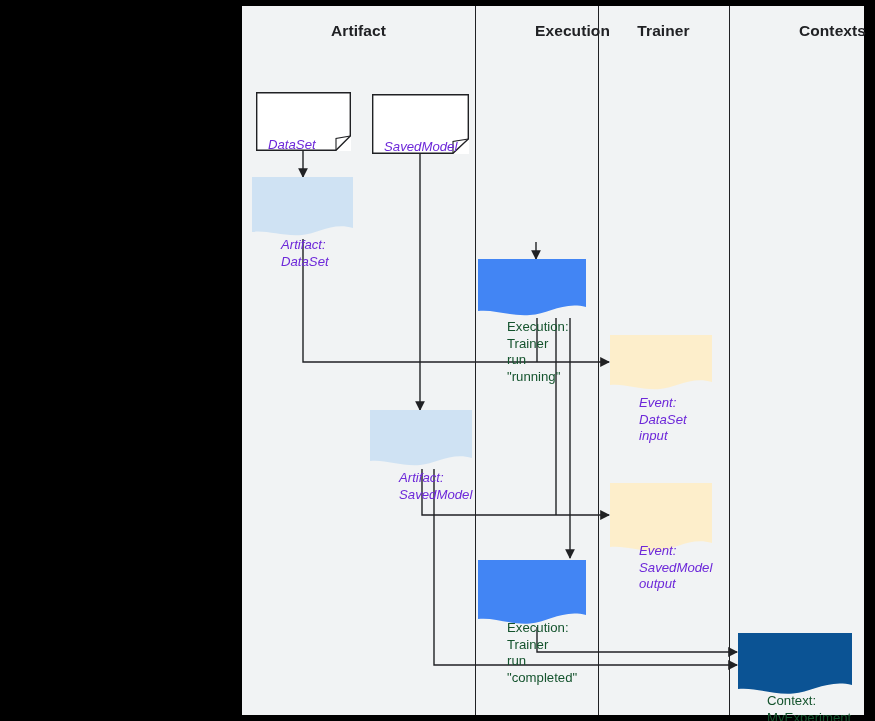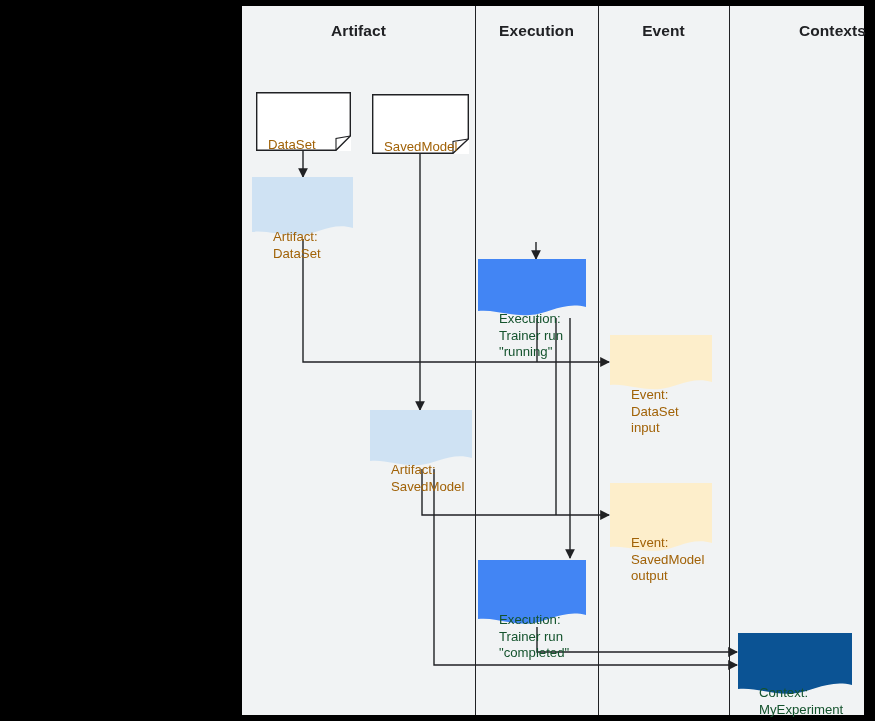--- a/index.html
+++ b/index.html
@@ -75,49 +75,49 @@
     width: 100%;
     height: 100%;
     pointer-events: none;
   }
   .wave-node .lbl {
     position: relative;
     z-index: 2;
   }
   .wave-node {
     background: transparent;
-    padding: 8px;
+    padding: 16px;
   }
   .wave-node .lbl {
     display: block;
     padding: 11px 0 0 13px;
   }
-  .txt-dark { color: #a16207; }
+  .txt-dark { color: #6d28d9; font-style: italic; }
   .txt-light { color: #14532d; }
   #edges {
     position: absolute;
     left: 0; top: 0;
     width: 622px;
     height: 709px;
     pointer-events: none;
   }
 </style>
 </head>
 <body>
 
 <div id="canvas">
   <div id="diagram">
 
     <div class="divider" style="left:233px;"></div>
     <div class="divider" style="left:356px;"></div>
     <div class="divider" style="left:487px;"></div>
 
     <div class="col-header" style="left:0px;   width:233px;">Artifact</div>
-    <div class="col-header" style="left:233px; width:123px;">Execution</div>
-    <div class="col-header" style="left:356px; width:131px;">Event</div>
+    <div class="col-header" style="left:233px; width:123px;padding-left:36px;">Execution</div>
+    <div class="col-header" style="left:356px; width:131px;">Trainer</div>
     <div class="col-header" style="left:487px; width:135px;margin-left:36px;">Contexts</div>
 
     <svg id="edges" viewBox="0 0 622 709">
       <defs>
         <marker id="ah" viewBox="0 0 10 10" refX="9" refY="5" markerWidth="7" markerHeight="7" orient="auto-start-reverse">
           <path d="M 0 0 L 10 5 L 0 10 z" fill="#202124"></path>
         </marker>
       </defs>
       <g fill="none" stroke="#202124" stroke-width="1.4">
 

